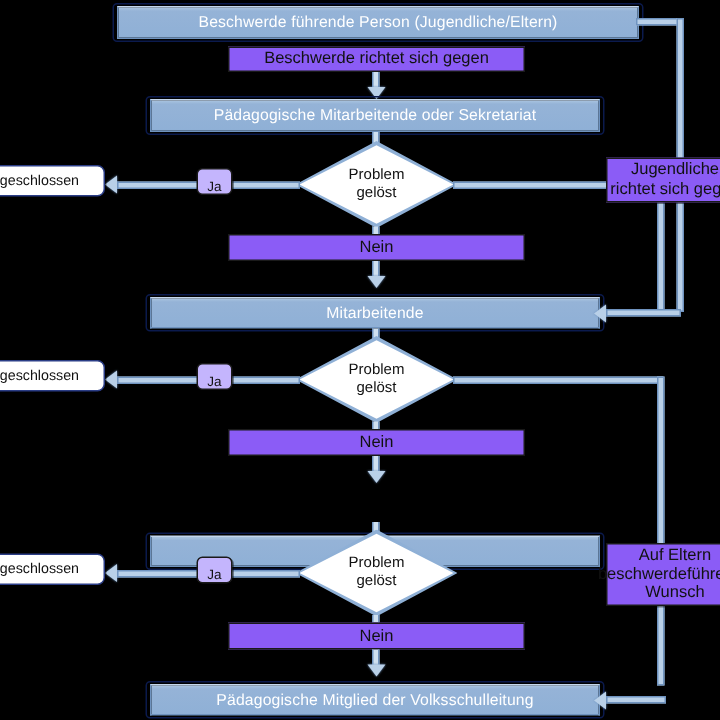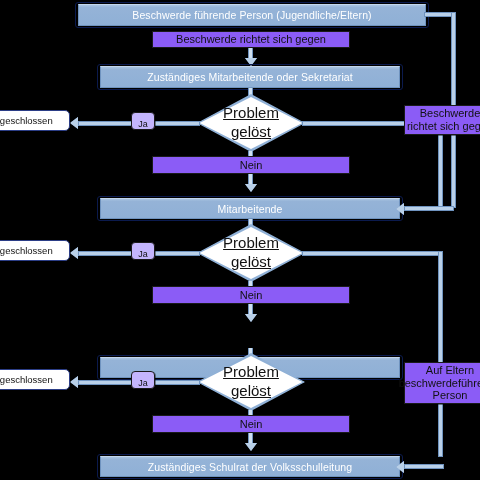--- a/index.html
+++ b/index.html
@@ -123,25 +123,24 @@
     -webkit-clip-path: polygon(50% 0%, 100% 50%, 50% 100%, 0% 50%,
                        2.5% 50%, 50% 95%, 97.5% 50%, 50% 5%, 2.5% 50%, 0% 50%);
   }
   .diamond .dlabel {
     position: absolute;
     inset: 0;
     display: flex;
     flex-direction: column;
     align-items: center;
     justify-content: center;
-    font-size: 15px;
+    font-size: 10px;
     color: #111111;
     line-height: 1.25;
     text-align: center;
-    text-decoration: underline;
   }
 
   
   .conn {
     position: absolute;
     background: #b9d0e8;
     border: 1px solid #6f93bf;
     box-sizing: border-box;
   }
   .conn.h { height: 5px; }
@@ -188,21 +187,21 @@
 
   <div class="wbox" style="left:152px; top:31px; width:198px; height:17px;">
     <span>Beschwerde richtet sich gegen</span>
   </div>
 
   <div class="vstub" style="left:248px; top:48px; height:12px;"></div>
   <div class="arrowhead down" style="left:244.5px; top:58px;"></div>
 
   <div class="proc" style="left:100px; top:66px; width:300px; height:22px;">
     <span class="outline"></span>
-    <span>Zuständiges Mitarbeitende oder Sekretariat</span>
+    <span>Pädagogische Mitarbeitende oder Sekretariat</span>
   </div>
 
   <div class="vstub" style="left:248px; top:88px; height:9px;"></div>
 
   <div class="diamond" style="left:198px; top:95px;">
     <div class="shape"></div>
     <div class="edge"></div>
     <div class="dlabel">
       <span>Problem</span>
       <span>gelöst</span>
@@ -215,21 +214,21 @@
     <span>Ja</span>
   </div>
   <div class="rbox" style="left:-28px; top:110px; width:98px; height:21px;">
     <span>abgeschlossen</span>
   </div>
 
   <div class="conn h" style="left:302px; top:120.5px; width:140px;"></div>
   <div class="conn v" style="left:438px; top:120.5px; height:88px;"></div>
 
   <div class="wbox" style="left:404px; top:105px; width:92px; height:30px; flex-direction:column;">
-    <span>Beschwerde</span>
+    <span>Jugendliche</span>
     <span>richtet sich gegen</span>
   </div>
 
   <div class="vstub" style="left:248px; top:151px; height:5px;"></div>
   <div class="wbox" style="left:152px; top:156px; width:198px; height:18px;">
     <span>Nein</span>
   </div>
   <div class="vstub" style="left:248px; top:174px; height:11px;"></div>
   <div class="arrowhead down" style="left:244.5px; top:184px;"></div>
 
@@ -292,30 +291,30 @@
   <div class="jabox" style="left:131px; top:371px; width:24px; height:18px;">
     <span>Ja</span>
   </div>
   <div class="rbox" style="left:-28px; top:369px; width:98px; height:21px;">
     <span>abgeschlossen</span>
   </div>
 
   <div class="wbox" style="left:404px; top:362px; width:92px; height:42px; flex-direction:column;">
     <span>Auf Eltern</span>
     <span>beschwerdeführende</span>
-    <span>Person</span>
+    <span>Wunsch</span>
   </div>
 
   <div class="vstub" style="left:248px; top:410px; height:5px;"></div>
   <div class="wbox" style="left:152px; top:415px; width:198px; height:18px;">
     <span>Nein</span>
   </div>
   <div class="vstub" style="left:248px; top:433px; height:11px;"></div>
   <div class="arrowhead down" style="left:244.5px; top:443px;"></div>
 
   <div class="proc" style="left:100px; top:456px; width:300px; height:21px;">
     <span class="outline"></span>
-    <span>Zuständiges Schulrat der Volksschulleitung</span>
+    <span>Pädagogische Mitglied der Volksschulleitung</span>
   </div>
   <div class="conn h" style="left:404px; top:464px; width:40px;"></div>
   <div class="arrowhead left" style="left:396px; top:460.5px;"></div>
 
 </div>
 
 </body></html>

